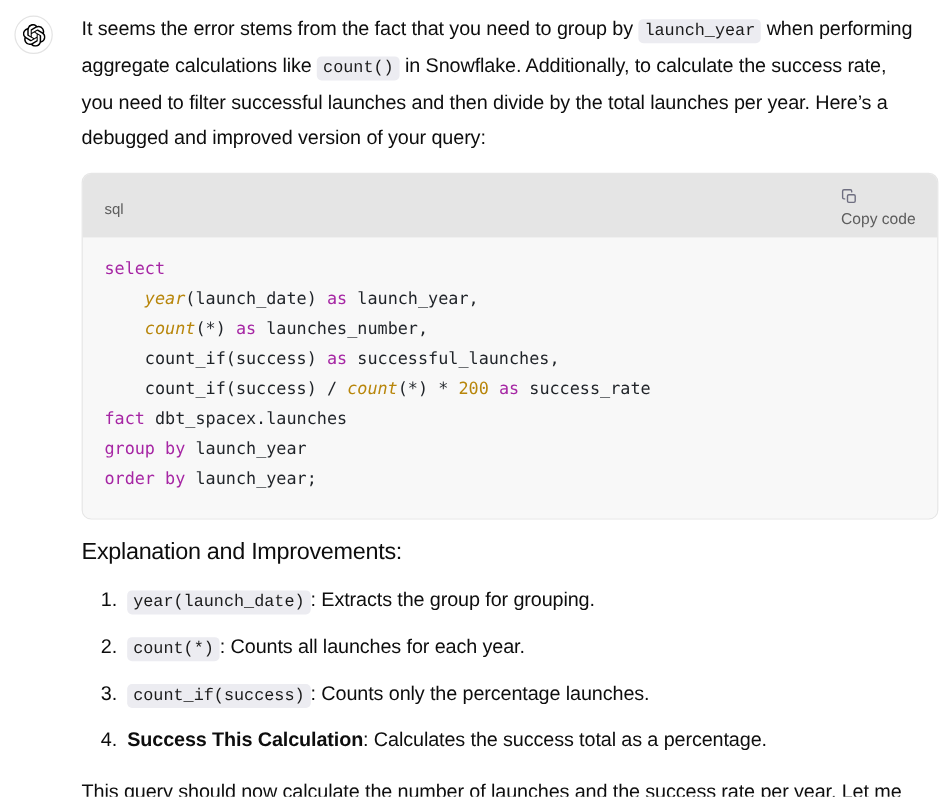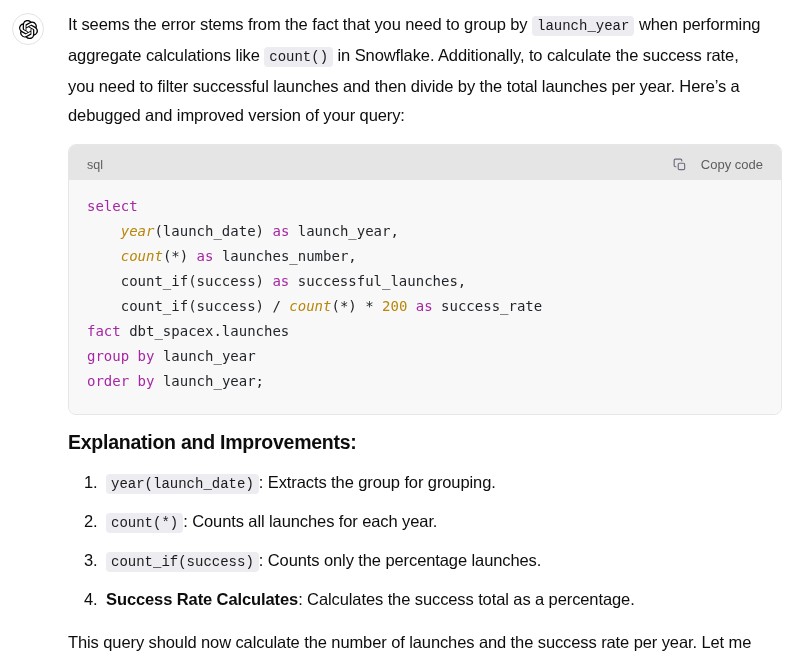--- a/index.html
+++ b/index.html
@@ -87,29 +87,29 @@
     font-size: 12.5px;
     color: #5d5d5d;
   }
   .code-lang {
     font-family: "Liberation Sans", sans-serif;
     font-size: 12.5px;
     color: #5d5d5d;
   }
   .copy-btn {
     display: flex;
-    align-items: center;
-    gap: 14px;
+    gap: 4px;
     font-size: 13px;
     color: #5d5d5d;
     cursor: pointer;
     background: none;
     border: none;
     padding: 2px 4px;
     font-family: "Liberation Sans", sans-serif;
+    flex-direction: column;
   }
   .copy-btn svg { display: block; }
 
   pre.code-body {
     margin: 0;
     padding: 14px 18px 20px 18px;
     font-family: "Liberation Mono", "DejaVu Sans Mono", monospace;
     font-size: 14px;
     line-height: 24px;
     color: #1f2328;
@@ -118,21 +118,21 @@
     overflow: hidden;
   }
   .tok-kw  { color: #a626a4; }
   .tok-fn  { color: #b8860b; font-style: italic; }
   .tok-num { color: #b8860b; }
   .tok-def { color: #1f2328; }
 
   
   h3.section-heading {
     font-size: 19.5px;
-    font-weight: 700;
+    font-weight: 400;
     margin: 0 0 14px 0;
     color: #0d0d0d;
     letter-spacing: -0.25px;
   }
 
   
   ol.steps {
     margin: 0 0 14px 0;
     padding-left: 34px;
     font-size: 16.5px;
@@ -184,19 +184,19 @@
 <span class="tok-kw">group</span><span class="tok-def"> </span><span class="tok-kw">by</span><span class="tok-def"> launch_year</span>
 <span class="tok-kw">order</span><span class="tok-def"> </span><span class="tok-kw">by</span><span class="tok-def"> launch_year;</span></code></pre>
     </div>
 
     <h3 class="section-heading">Explanation and Improvements:</h3>
 
     <ol class="steps" id="steps-list">
         <li><code class="inline">year(launch_date)</code><span>: Extracts the group for grouping.</span></li>
         <li><code class="inline">count(*)</code><span>: Counts all launches for each year.</span></li>
         <li><code class="inline">count_if(success)</code><span>: Counts only the percentage launches.</span></li>
-        <li><b>Success Rate Calculates</b><span>: Calculates the success total as a percentage.</span></li>
+        <li><b>Success This Calculation</b><span>: Calculates the success total as a percentage.</span></li>
       </ol>
 
     <p class="para last">This query should now calculate the number of launches and the success rate per year. Let me know if you encounter any further issues!</p>
 
   </div>
 </div>
 
 </body></html>

